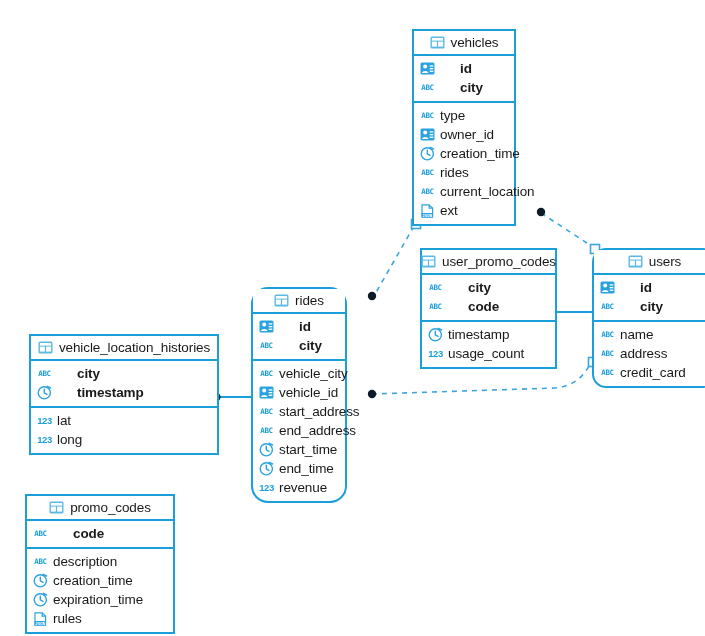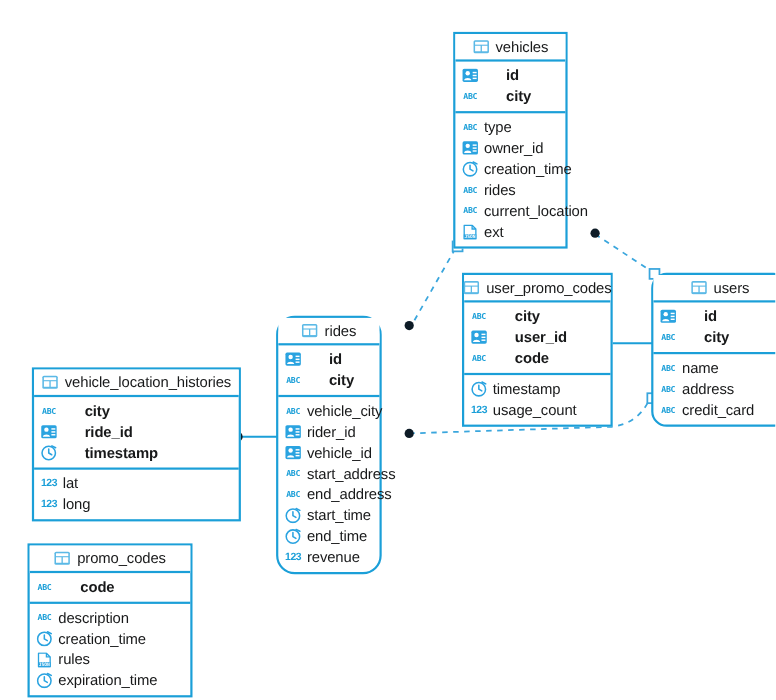--- a/index.html
+++ b/index.html
@@ -240,33 +240,20 @@
         </div>
         <div class="tbl-section pk">
           <div class="field-row">
             <span class="ic">
               <span class="ic-abc">ABC</span>
             </span>
             <span class="field-name">city</span>
           </div>
           <div class="field-row">
             <span class="ic">
-              <svg width="15" height="13" viewBox="0 0 15 13">
-                <rect x="0.5" y="0.5" width="14" height="12" rx="1.5" fill="#2aa3e0"></rect>
-                <circle cx="5.2" cy="4.6" r="2.0" fill="#ffffff"></circle>
-                <path d="M1.9 11 C2.3 8.2 8.1 8.2 8.5 11 Z" fill="#ffffff"></path>
-                <rect x="9.7" y="3.3" width="3.6" height="1.3" fill="#ffffff"></rect>
-                <rect x="9.7" y="6.0" width="3.6" height="1.3" fill="#ffffff"></rect>
-                <rect x="9.7" y="8.6" width="3.6" height="1.3" fill="#ffffff"></rect>
-              </svg>
-            </span>
-            <span class="field-name">user_id</span>
-          </div>
-          <div class="field-row">
-            <span class="ic">
               <span class="ic-abc">ABC</span>
             </span>
             <span class="field-name">code</span>
           </div>
         </div>
         <div class="tbl-section">
           <div class="field-row">
             <span class="ic">
               <svg width="15" height="15" viewBox="0 0 15 15">
                 <circle cx="7.3" cy="7.8" r="6.1" fill="#ffffff" stroke="#2aa3e0" stroke-width="1.4"></circle>
@@ -382,33 +369,20 @@
             <span class="ic">
               <svg width="15" height="13" viewBox="0 0 15 13">
                 <rect x="0.5" y="0.5" width="14" height="12" rx="1.5" fill="#2aa3e0"></rect>
                 <circle cx="5.2" cy="4.6" r="2.0" fill="#ffffff"></circle>
                 <path d="M1.9 11 C2.3 8.2 8.1 8.2 8.5 11 Z" fill="#ffffff"></path>
                 <rect x="9.7" y="3.3" width="3.6" height="1.3" fill="#ffffff"></rect>
                 <rect x="9.7" y="6.0" width="3.6" height="1.3" fill="#ffffff"></rect>
                 <rect x="9.7" y="8.6" width="3.6" height="1.3" fill="#ffffff"></rect>
               </svg>
             </span>
-            <span class="field-name">rider_id</span>
-          </div>
-          <div class="field-row">
-            <span class="ic">
-              <svg width="15" height="13" viewBox="0 0 15 13">
-                <rect x="0.5" y="0.5" width="14" height="12" rx="1.5" fill="#2aa3e0"></rect>
-                <circle cx="5.2" cy="4.6" r="2.0" fill="#ffffff"></circle>
-                <path d="M1.9 11 C2.3 8.2 8.1 8.2 8.5 11 Z" fill="#ffffff"></path>
-                <rect x="9.7" y="3.3" width="3.6" height="1.3" fill="#ffffff"></rect>
-                <rect x="9.7" y="6.0" width="3.6" height="1.3" fill="#ffffff"></rect>
-                <rect x="9.7" y="8.6" width="3.6" height="1.3" fill="#ffffff"></rect>
-              </svg>
-            </span>
             <span class="field-name">vehicle_id</span>
           </div>
           <div class="field-row">
             <span class="ic">
               <span class="ic-abc">ABC</span>
             </span>
             <span class="field-name">start_address</span>
           </div>
           <div class="field-row">
             <span class="ic">
@@ -458,33 +432,20 @@
         </div>
         <div class="tbl-section pk">
           <div class="field-row">
             <span class="ic">
               <span class="ic-abc">ABC</span>
             </span>
             <span class="field-name">city</span>
           </div>
           <div class="field-row">
             <span class="ic">
-              <svg width="15" height="13" viewBox="0 0 15 13">
-                <rect x="0.5" y="0.5" width="14" height="12" rx="1.5" fill="#2aa3e0"></rect>
-                <circle cx="5.2" cy="4.6" r="2.0" fill="#ffffff"></circle>
-                <path d="M1.9 11 C2.3 8.2 8.1 8.2 8.5 11 Z" fill="#ffffff"></path>
-                <rect x="9.7" y="3.3" width="3.6" height="1.3" fill="#ffffff"></rect>
-                <rect x="9.7" y="6.0" width="3.6" height="1.3" fill="#ffffff"></rect>
-                <rect x="9.7" y="8.6" width="3.6" height="1.3" fill="#ffffff"></rect>
-              </svg>
-            </span>
-            <span class="field-name">ride_id</span>
-          </div>
-          <div class="field-row">
-            <span class="ic">
               <svg width="15" height="15" viewBox="0 0 15 15">
                 <circle cx="7.3" cy="7.8" r="6.1" fill="#ffffff" stroke="#2aa3e0" stroke-width="1.4"></circle>
                 <path d="M7.3 4.2 L7.3 7.8 L10.0 9.4" fill="none" stroke="#2aa3e0" stroke-width="1.4" stroke-linecap="round" stroke-linejoin="round"></path>
                 <path d="M10.2 1.3 L13.6 3.0" stroke="#2aa3e0" stroke-width="1.4" stroke-linecap="round"></path>
               </svg>
             </span>
             <span class="field-name">timestamp</span>
           </div>
         </div>
         <div class="tbl-section">
@@ -534,36 +495,36 @@
               <svg width="15" height="15" viewBox="0 0 15 15">
                 <circle cx="7.3" cy="7.8" r="6.1" fill="#ffffff" stroke="#2aa3e0" stroke-width="1.4"></circle>
                 <path d="M7.3 4.2 L7.3 7.8 L10.0 9.4" fill="none" stroke="#2aa3e0" stroke-width="1.4" stroke-linecap="round" stroke-linejoin="round"></path>
                 <path d="M10.2 1.3 L13.6 3.0" stroke="#2aa3e0" stroke-width="1.4" stroke-linecap="round"></path>
               </svg>
             </span>
             <span class="field-name">creation_time</span>
           </div>
           <div class="field-row">
             <span class="ic">
+              <svg width="15" height="15" viewBox="0 0 15 15">
+                <circle cx="7.3" cy="7.8" r="6.1" fill="#ffffff" stroke="#2aa3e0" stroke-width="1.4"></circle>
+                <path d="M7.3 4.2 L7.3 7.8 L10.0 9.4" fill="none" stroke="#2aa3e0" stroke-width="1.4" stroke-linecap="round" stroke-linejoin="round"></path>
+                <path d="M10.2 1.3 L13.6 3.0" stroke="#2aa3e0" stroke-width="1.4" stroke-linecap="round"></path>
+              </svg>
+            </span>
+            <span class="field-name">expiration_time</span>
+          </div>
+          <div class="field-row">
+            <span class="ic">
               <svg width="15" height="14" viewBox="0 0 15 14">
                 <path d="M2 0.8 H9.2 L12.6 4.2 V13.2 H2 Z" fill="#ffffff" stroke="#2aa3e0" stroke-width="1.2" stroke-linejoin="round"></path>
                 <path d="M9.2 0.8 V4.2 H12.6" fill="none" stroke="#2aa3e0" stroke-width="1.2"></path>
                 <rect x="1.6" y="9.0" width="11.4" height="4.4" fill="#2aa3e0"></rect>
                 <text x="7.3" y="12.6" font-family="DejaVu Sans Mono, monospace" font-size="4.2" font-weight="bold" fill="#ffffff" text-anchor="middle">JSON</text>
               </svg>
             </span>
             <span class="field-name">rules</span>
           </div>
-          <div class="field-row">
-            <span class="ic">
-              <svg width="15" height="15" viewBox="0 0 15 15">
-                <circle cx="7.3" cy="7.8" r="6.1" fill="#ffffff" stroke="#2aa3e0" stroke-width="1.4"></circle>
-                <path d="M7.3 4.2 L7.3 7.8 L10.0 9.4" fill="none" stroke="#2aa3e0" stroke-width="1.4" stroke-linecap="round" stroke-linejoin="round"></path>
-                <path d="M10.2 1.3 L13.6 3.0" stroke="#2aa3e0" stroke-width="1.4" stroke-linecap="round"></path>
-              </svg>
-            </span>
-            <span class="field-name">expiration_time</span>
-          </div>
         </div>
       </div>
     </div>
 
 </div>
 
 </body></html>

